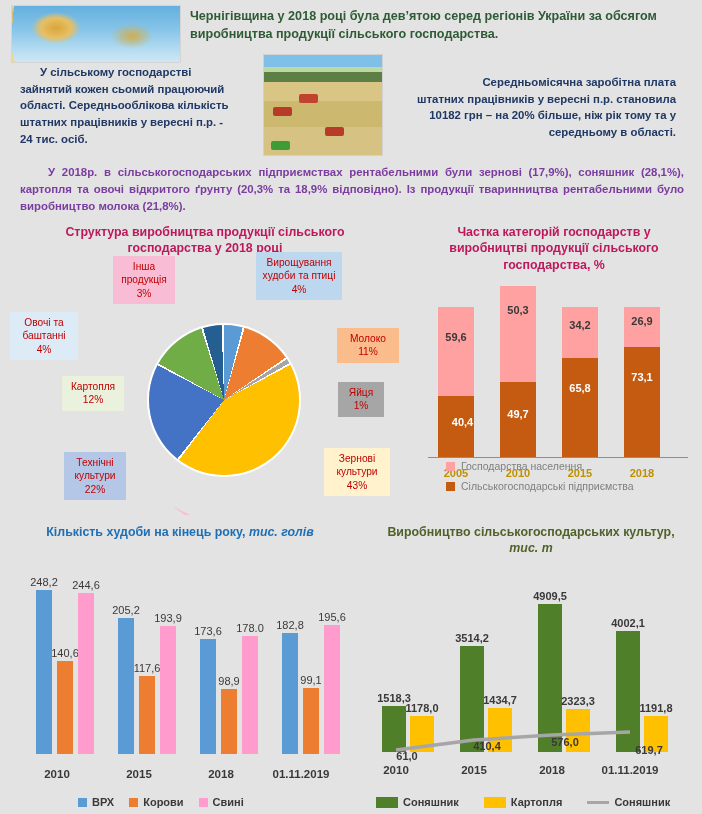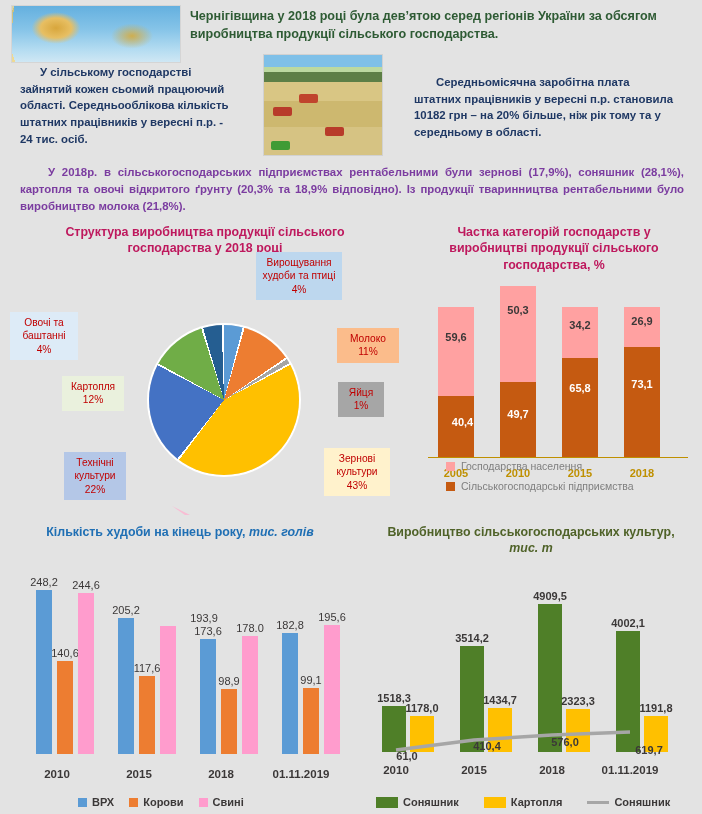--- a/index.html
+++ b/index.html
@@ -48,20 +48,21 @@
   }
   .p-left{
     left:20px;top:64px;width:212px;
     color:#1f3864;font-weight:bold;font-size:11.4px;line-height:1.46;
     text-indent:20px;
   }
   .p-right{
     left:414px;top:74px;width:262px;
     color:#1f3864;font-weight:bold;font-size:11.4px;line-height:1.46;
     text-indent:22px;
+    text-align:right;
   }
   .p-purple{
     left:20px;top:164px;width:664px;
     color:#7b3ca0;font-weight:bold;font-size:11.4px;line-height:1.5;
     text-align:justify;text-indent:28px;
   }
 
   
   .chart-title{font-weight:bold;text-align:center;line-height:1.32;}
   .t-gold{color:#be185d;font-size:12.4px;}
@@ -151,20 +152,24 @@
     <polygon points="122,382 205,340 208,346" fill="#eaf1dd"></polygon>
     <polygon points="124,450 186,395 191,399" fill="#b4c7e7"></polygon>
     <polygon points="338,410 296,368 292,373" fill="#a6a6a6"></polygon>
     <polygon points="338,345 300,330 300,338" fill="#fbbc8b"></polygon>
     <polygon points="268,300 248,320 250,325" fill="#bdd7ee"></polygon>
     <polygon points="334,470 281,437 283,432" fill="#fff2cc"></polygon>
   </svg>
 
   <div id="pie"></div>
 
+  <div class="callout" style="left:113px;top:36px;width:62px;background:#f8bdd4;">
+    <span>Інша продукція</span><br>
+    <span>3%</span>
+  </div>
 
   <div class="callout" style="left:10px;top:92px;width:68px;background:#ddebf7;">
     <span>Овочі та баштанні</span><br>
     <span>4%</span>
   </div>
 
   <div class="callout" style="left:62px;top:156px;width:62px;background:#eaf1dd;">
     <span>Картопля</span><br>
     <span>12%</span>
   </div>
@@ -228,21 +233,21 @@
       <div class="stack-val" style="top:24px;color:#ffffff;">65,8</div>
     </div>
   </div>
   <div class="stack-xlab" style="left:156px;">2015</div>
 
   <div class="stack-col" style="left:218px;">
     <div class="stack-top" style="height:40.35px;">
       <div class="stack-val" style="top:8px;color:#3b3838;">26,9</div>
     </div>
     <div class="stack-bot" style="height:109.65px;">
-      <div class="stack-val" style="top:24px;color:#ffffff;margin-top:7px;">73,1</div>
+      <div class="stack-val" style="top:24px;color:#ffffff;">73,1</div>
     </div>
   </div>
   <div class="stack-xlab" style="left:218px;">2018</div>
 
   <div class="lg-row" style="left:40px;top:240px;">
     <span class="lg-sw" style="background:#ffa1a1;"></span>
     <span>Господарства населення</span>
   </div>
   <div class="lg-row" style="left:40px;top:260px;">
     <span class="lg-sw" style="background:#c55a11;"></span>
@@ -261,21 +266,21 @@
   <div class="lv-val" style="left:45px;bottom:155px;">140,6</div>
   <div class="lv-bar" style="left:78px;height:161px;background:#ff9ccd;"></div>
   <div class="lv-val" style="left:66px;bottom:223px;">244,6</div>
   <div class="lv-xlab" style="left:15px;">2010</div>
 
   <div class="lv-bar" style="left:118px;height:136px;background:#5b9bd5;"></div>
   <div class="lv-val" style="left:106px;bottom:198px;">205,2</div>
   <div class="lv-bar" style="left:139px;height:78px;background:#ed7d31;"></div>
   <div class="lv-val" style="left:127px;bottom:140px;">117,6</div>
   <div class="lv-bar" style="left:160px;height:128px;background:#ff9ccd;"></div>
-  <div class="lv-val" style="left:148px;bottom:190px;margin-left:36px;">193,9</div>
+  <div class="lv-val" style="left:148px;bottom:190px;">193,9</div>
   <div class="lv-xlab" style="left:97px;">2015</div>
 
   <div class="lv-bar" style="left:200px;height:115px;background:#5b9bd5;"></div>
   <div class="lv-val" style="left:188px;bottom:177px;">173,6</div>
   <div class="lv-bar" style="left:221px;height:65px;background:#ed7d31;"></div>
   <div class="lv-val" style="left:209px;bottom:127px;">98,9</div>
   <div class="lv-bar" style="left:242px;height:118px;background:#ff9ccd;"></div>
   <div class="lv-val" style="left:230px;bottom:180px;">178.0</div>
   <div class="lv-xlab" style="left:179px;">2018</div>
 

